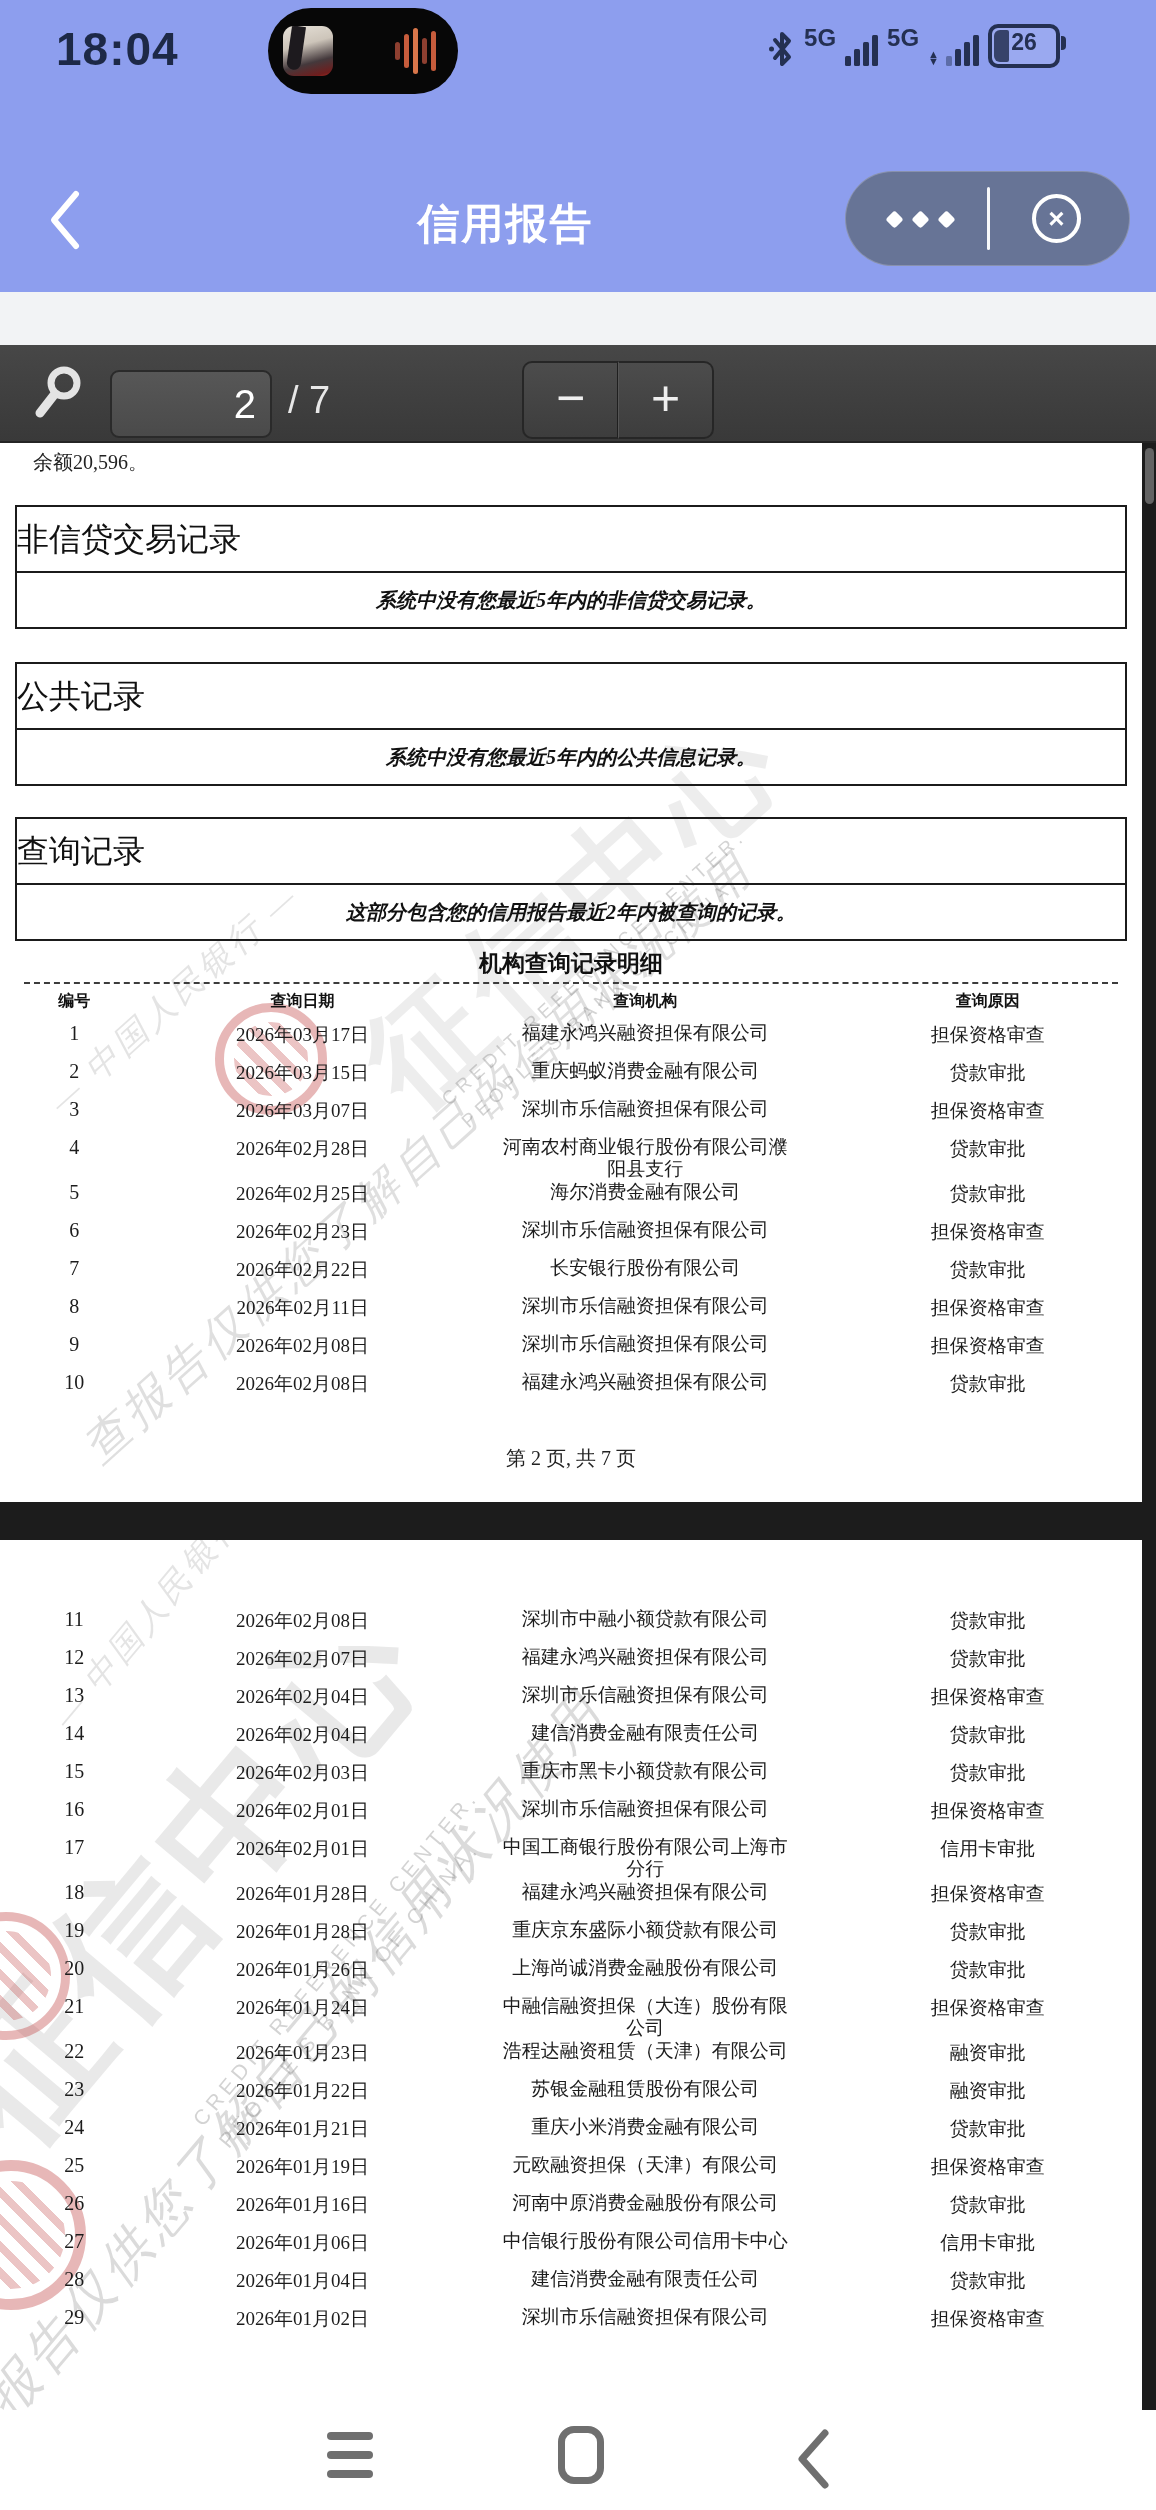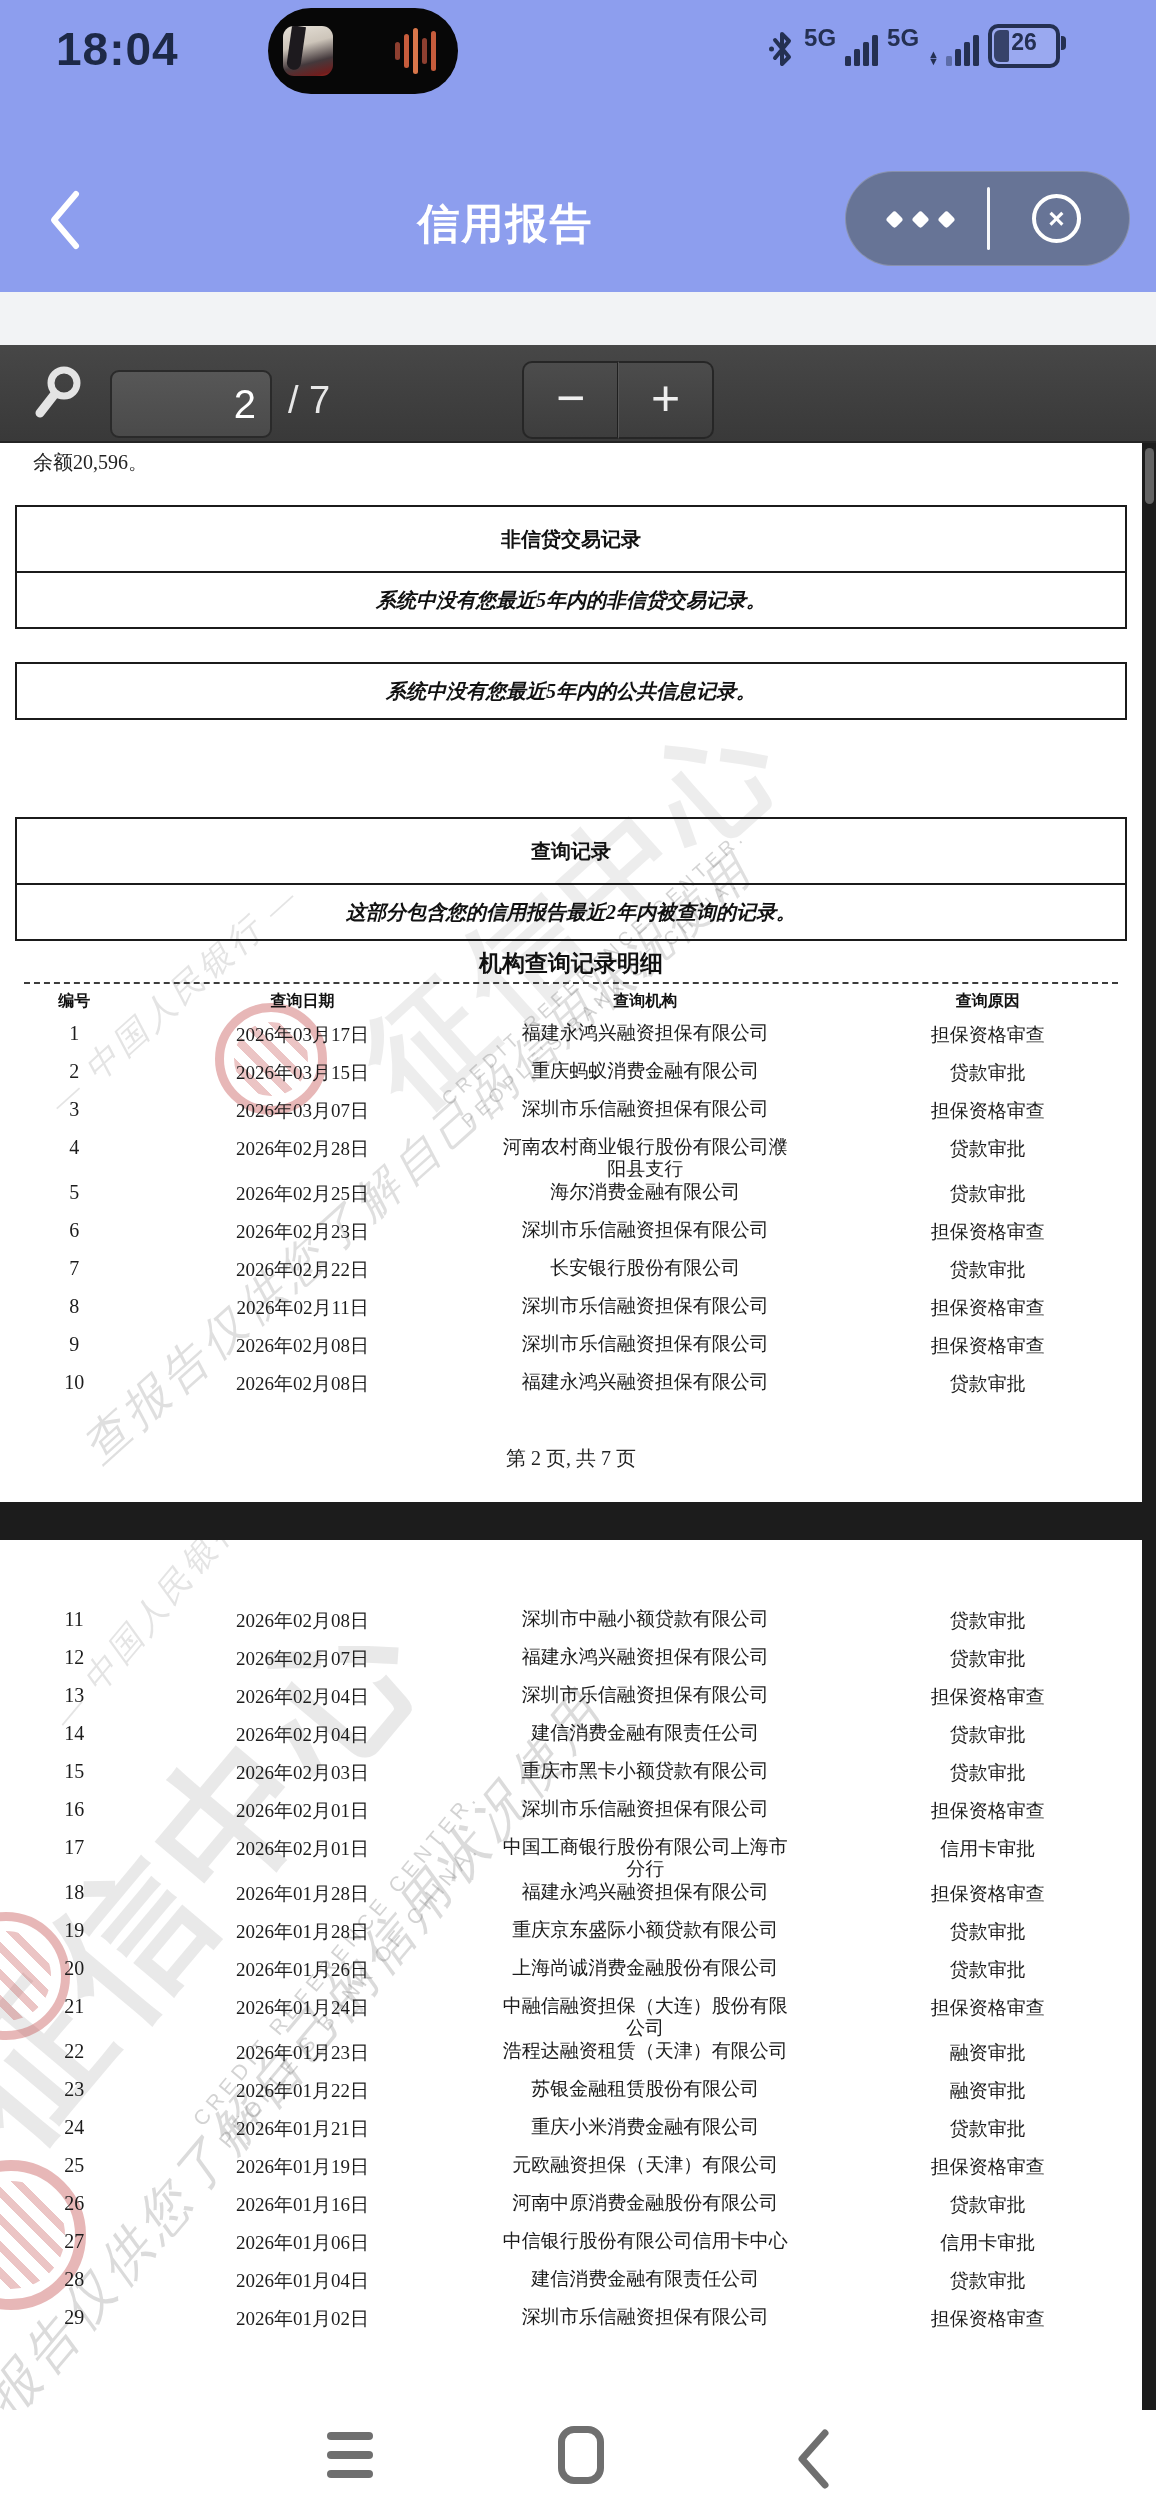--- a/index.html
+++ b/index.html
@@ -74,21 +74,21 @@
   .wm-script{font-size:46px;font-style:italic;color:rgba(110,110,110,.22);font-family:"Liberation Serif","DejaVu Serif",serif;letter-spacing:6px;}
   .wm-eng{font-size:19px;letter-spacing:5px;color:rgba(110,110,110,.30);line-height:1.6;}
   .wm-bank{font-size:34px;font-style:italic;color:rgba(120,120,120,.20);font-family:"Liberation Serif","DejaVu Serif",serif;letter-spacing:4px;}
   .seal{position:absolute;z-index:1;border-radius:50%;border:9px solid rgba(198,84,84,.42);box-sizing:border-box;pointer-events:none;}
   .seal::before{content:"";position:absolute;inset:10px;border-radius:50%;
                 background:repeating-linear-gradient(45deg,rgba(198,84,84,.34) 0 8px,transparent 8px 19px);}
 
   
   .balance{position:absolute;left:33px;top:6px;font-size:20px;color:#222;}
   .nbox{position:absolute;left:15px;width:1112px;border:2px solid #1b1b1b;box-sizing:border-box;background:transparent;}
-  .nbox .bt{height:64px;line-height:64px;text-align:center;font-size:20px;font-weight:bold;color:#111;border-bottom:2px solid #1b1b1b;}
+  .nbox .bt{height:64px;line-height:64px;text-align:left;font-size:32px;font-weight:normal;color:#111;border-bottom:2px solid #1b1b1b;}
   .nbox .bs{height:54px;line-height:54px;text-align:center;font-size:20px;font-weight:bold;font-style:italic;color:#111;
             font-family:"Liberation Serif","DejaVu Serif",serif;}
   .sec-title{position:absolute;left:0;top:505px;width:1142px;text-align:center;font-size:23px;font-weight:bold;color:#111;}
   .dashline{position:absolute;left:24px;top:539px;width:1094px;border-top:2px dashed #3c3c3c;}
   .thead{position:absolute;left:0;top:548px;width:1142px;display:flex;}
   .thead div{font-size:16px;font-weight:bold;color:#111;text-align:center;}
   .rows{position:absolute;left:0;width:1142px;}
   .p1 .rows{top:579px;}
   .p2 .rows{top:68px;}
   .trow{display:flex;align-items:flex-start;min-height:38px;}
@@ -206,20 +206,21 @@
       <div class="seal" style="left:215px;top:560px;width:112px;height:112px;"></div>
 
       <div class="content">
         <div class="balance serif">余额20,596。</div>
 
         <div class="nbox" style="top:62px;">
           <div class="bt">非信贷交易记录</div>
           <div class="bs">系统中没有您最近5年内的非信贷交易记录。</div>
         </div>
         <div class="nbox" style="top:219px;">
+          <div class="bt">公共记录</div>
           <div class="bs">系统中没有您最近5年内的公共信息记录。</div>
         </div>
         <div class="nbox" style="top:374px;">
           <div class="bt">查询记录</div>
           <div class="bs">这部分包含您的信用报告最近2年内被查询的记录。</div>
         </div>
 
         <div class="sec-title">机构查询记录明细</div>
         <div class="dashline"></div>
 

